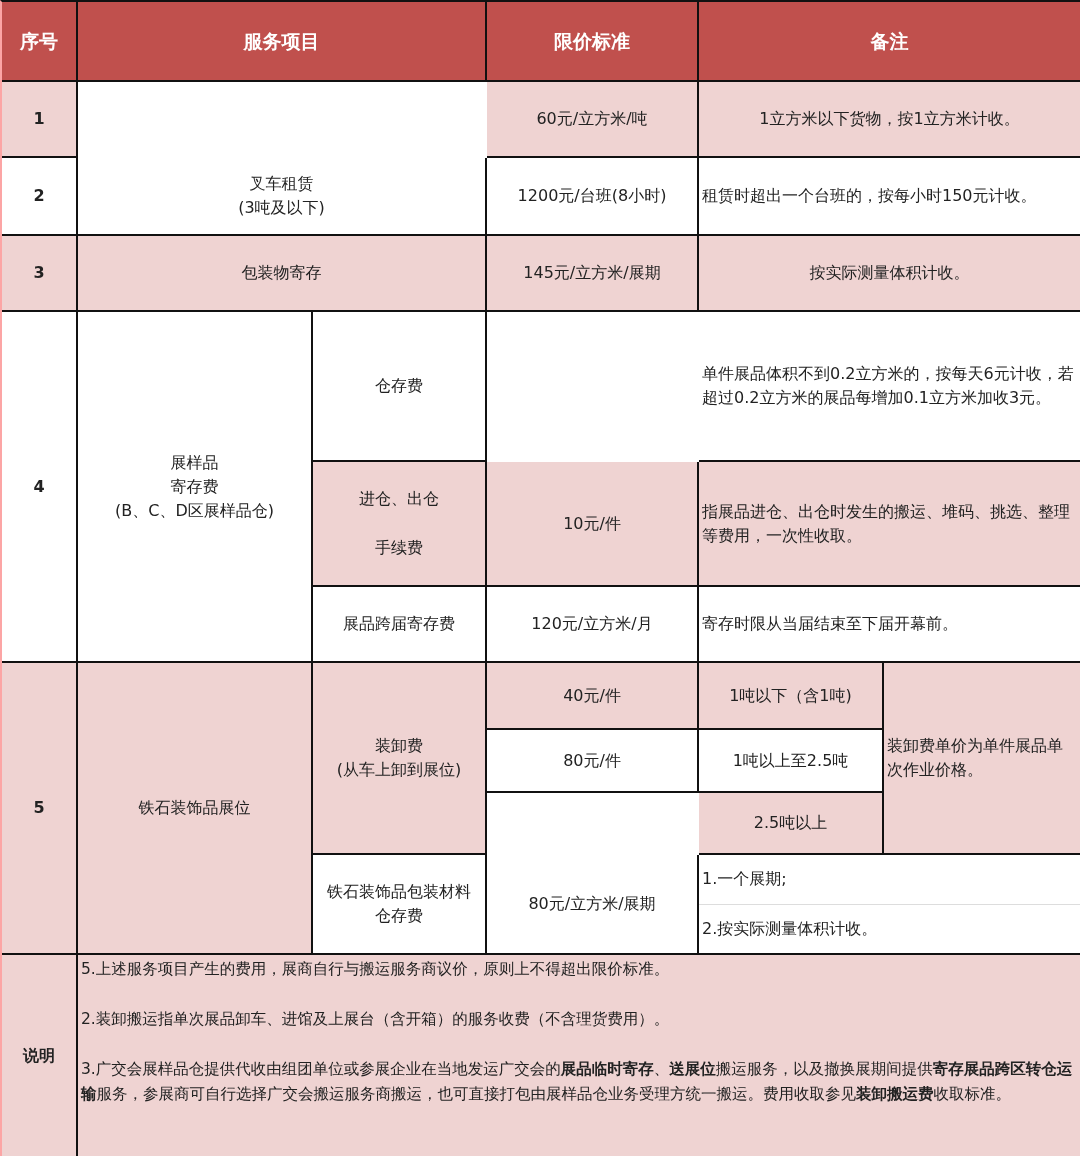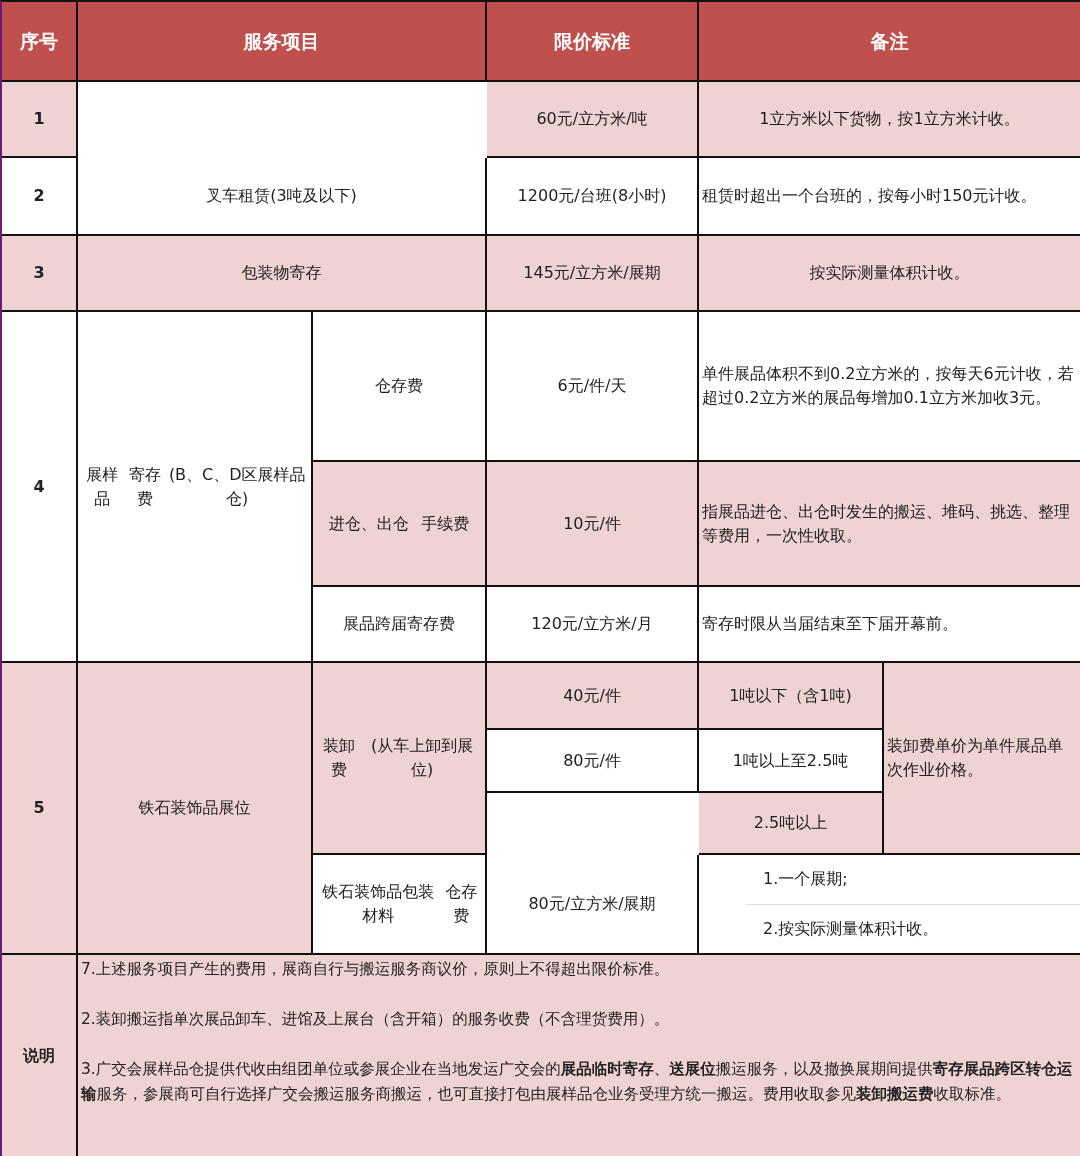--- a/index.html
+++ b/index.html
@@ -4,39 +4,39 @@
   <style>
     html, body { margin: 0; padding: 0; background: #ffffff; }
     body { width: 1080px; height: 1156px; overflow: hidden; font-family: "DejaVu Sans", "Liberation Sans", sans-serif; color: #222; }
     .grid {
       position: relative;
       width: 1080px; height: 1156px;
       display: grid;
       grid-template-columns: 76px 235px 174px 212px 185px 198px;
       grid-template-rows: 80px 76px 78px 76px 150px 125px 76px 67px 63px 62px 100px 203px;
       box-sizing: border-box;
-      border-left: 2px solid #701a75; border-top: 2px solid #111;
+      border-left: 2px solid #fca5a5; border-top: 2px solid #111;
     }
     .c {
       box-sizing: border-box;
       border-right: 2px solid #111;
       border-bottom: 2px solid #111;
       display: flex; align-items: center; justify-content: center;
       text-align: center;
       font-size: 16px; line-height: 24px;
       padding: 0 3px;
     }
     .hd { background: #c0504d; color: #ffffff; font-weight: bold; font-size: 19px; }
     .pk { background: #efd3d2; }
     .wh { background: #ffffff; }
     .num { font-weight: bold; font-size: 16px; }
     .left { justify-content: flex-start; text-align: left; }
-    .stack { }
+    .stack { flex-direction: column; }
     .split { flex-direction: column; align-items: stretch; padding: 0; }
-    .split > div { flex: 1; display: flex; align-items: center; padding: 0 16px; margin-left: 48px; }
+    .split > div { flex: 1; display: flex; align-items: center; padding: 0 3px; }
     .split > div:first-child { border-bottom: 1px solid #ddd; }
     .notes { flex-direction: column; align-items: flex-start; justify-content: flex-start; text-align: left; padding: 2px 3px; font-size: 15.5px; line-height: 25px; }
     .notes p { margin: 0 0 25px 0; }
     .notes p:last-child { margin-bottom: 16px; }
     b { font-weight: bold; }
   </style>
 </head>
 <body>
 
 <div class="grid">
@@ -63,21 +63,20 @@
   <div class="c pk" style="grid-column:4;grid-row:4">145元/立方米/展期</div>
   <div class="c pk" style="grid-column:5/7;grid-row:4">按实际测量体积计收。</div>
 
   <div class="c wh num" style="grid-column:1;grid-row:5/8">4</div>
   <div class="c wh stack" style="grid-column:2;grid-row:5/8">
     <span>展样品</span>
     <span>寄存费</span>
     <span>(B、C、D区展样品仓)</span>
   </div>
   <div class="c wh" style="grid-column:3;grid-row:5">仓存费</div>
-  <div class="c wh" style="grid-column:4;grid-row:5">6元/件/天</div>
   <div class="c wh left" style="grid-column:5/7;grid-row:5">单件展品体积不到0.2立方米的，按每天6元计收，若超过0.2立方米的展品每增加0.1立方米加收3元。</div>
 
   <div class="c pk stack" style="grid-column:3;grid-row:6;justify-content:space-evenly">
     <span>进仓、出仓</span>
     <span>手续费</span>
   </div>
   <div class="c pk" style="grid-column:4;grid-row:6">10元/件</div>
   <div class="c pk left" style="grid-column:5/7;grid-row:6">指展品进仓、出仓时发生的搬运、堆码、挑选、整理等费用，一次性收取。</div>
 
   <div class="c wh" style="grid-column:3;grid-row:7">展品跨届寄存费</div>
@@ -102,17 +101,17 @@
     <span>仓存费</span>
   </div>
   <div class="c wh" style="grid-column:4;grid-row:11">80元/立方米/展期</div>
   <div class="c wh split" style="grid-column:5/7;grid-row:11">
     <div>1.一个展期;</div>
     <div>2.按实际测量体积计收。</div>
   </div>
 
   <div class="c pk num" style="grid-column:1;grid-row:12">说明</div>
   <div class="c pk notes" style="grid-column:2/7;grid-row:12">
-    <p>7.上述服务项目产生的费用，展商自行与搬运服务商议价，原则上不得超出限价标准。</p>
+    <p>5.上述服务项目产生的费用，展商自行与搬运服务商议价，原则上不得超出限价标准。</p>
     <p>2.装卸搬运指单次展品卸车、进馆及上展台（含开箱）的服务收费（不含理货费用）。</p>
     <p><span>3.广交会展样品仓提供代收由组团单位或参展企业在当地发运广交会的</span><b>展品临时寄存</b><span>、</span><b>送展位</b><span>搬运服务，以及撤换展期间提供</span><b>寄存展品跨区转仓运输</b><span>服务，参展商可自行选择广交会搬运服务商搬运，也可直接打包由展样品仓业务受理方统一搬运。费用收取参见</span><b>装卸搬运费</b><span>收取标准。</span></p>
   </div>
 </div>
 
 </body></html>

